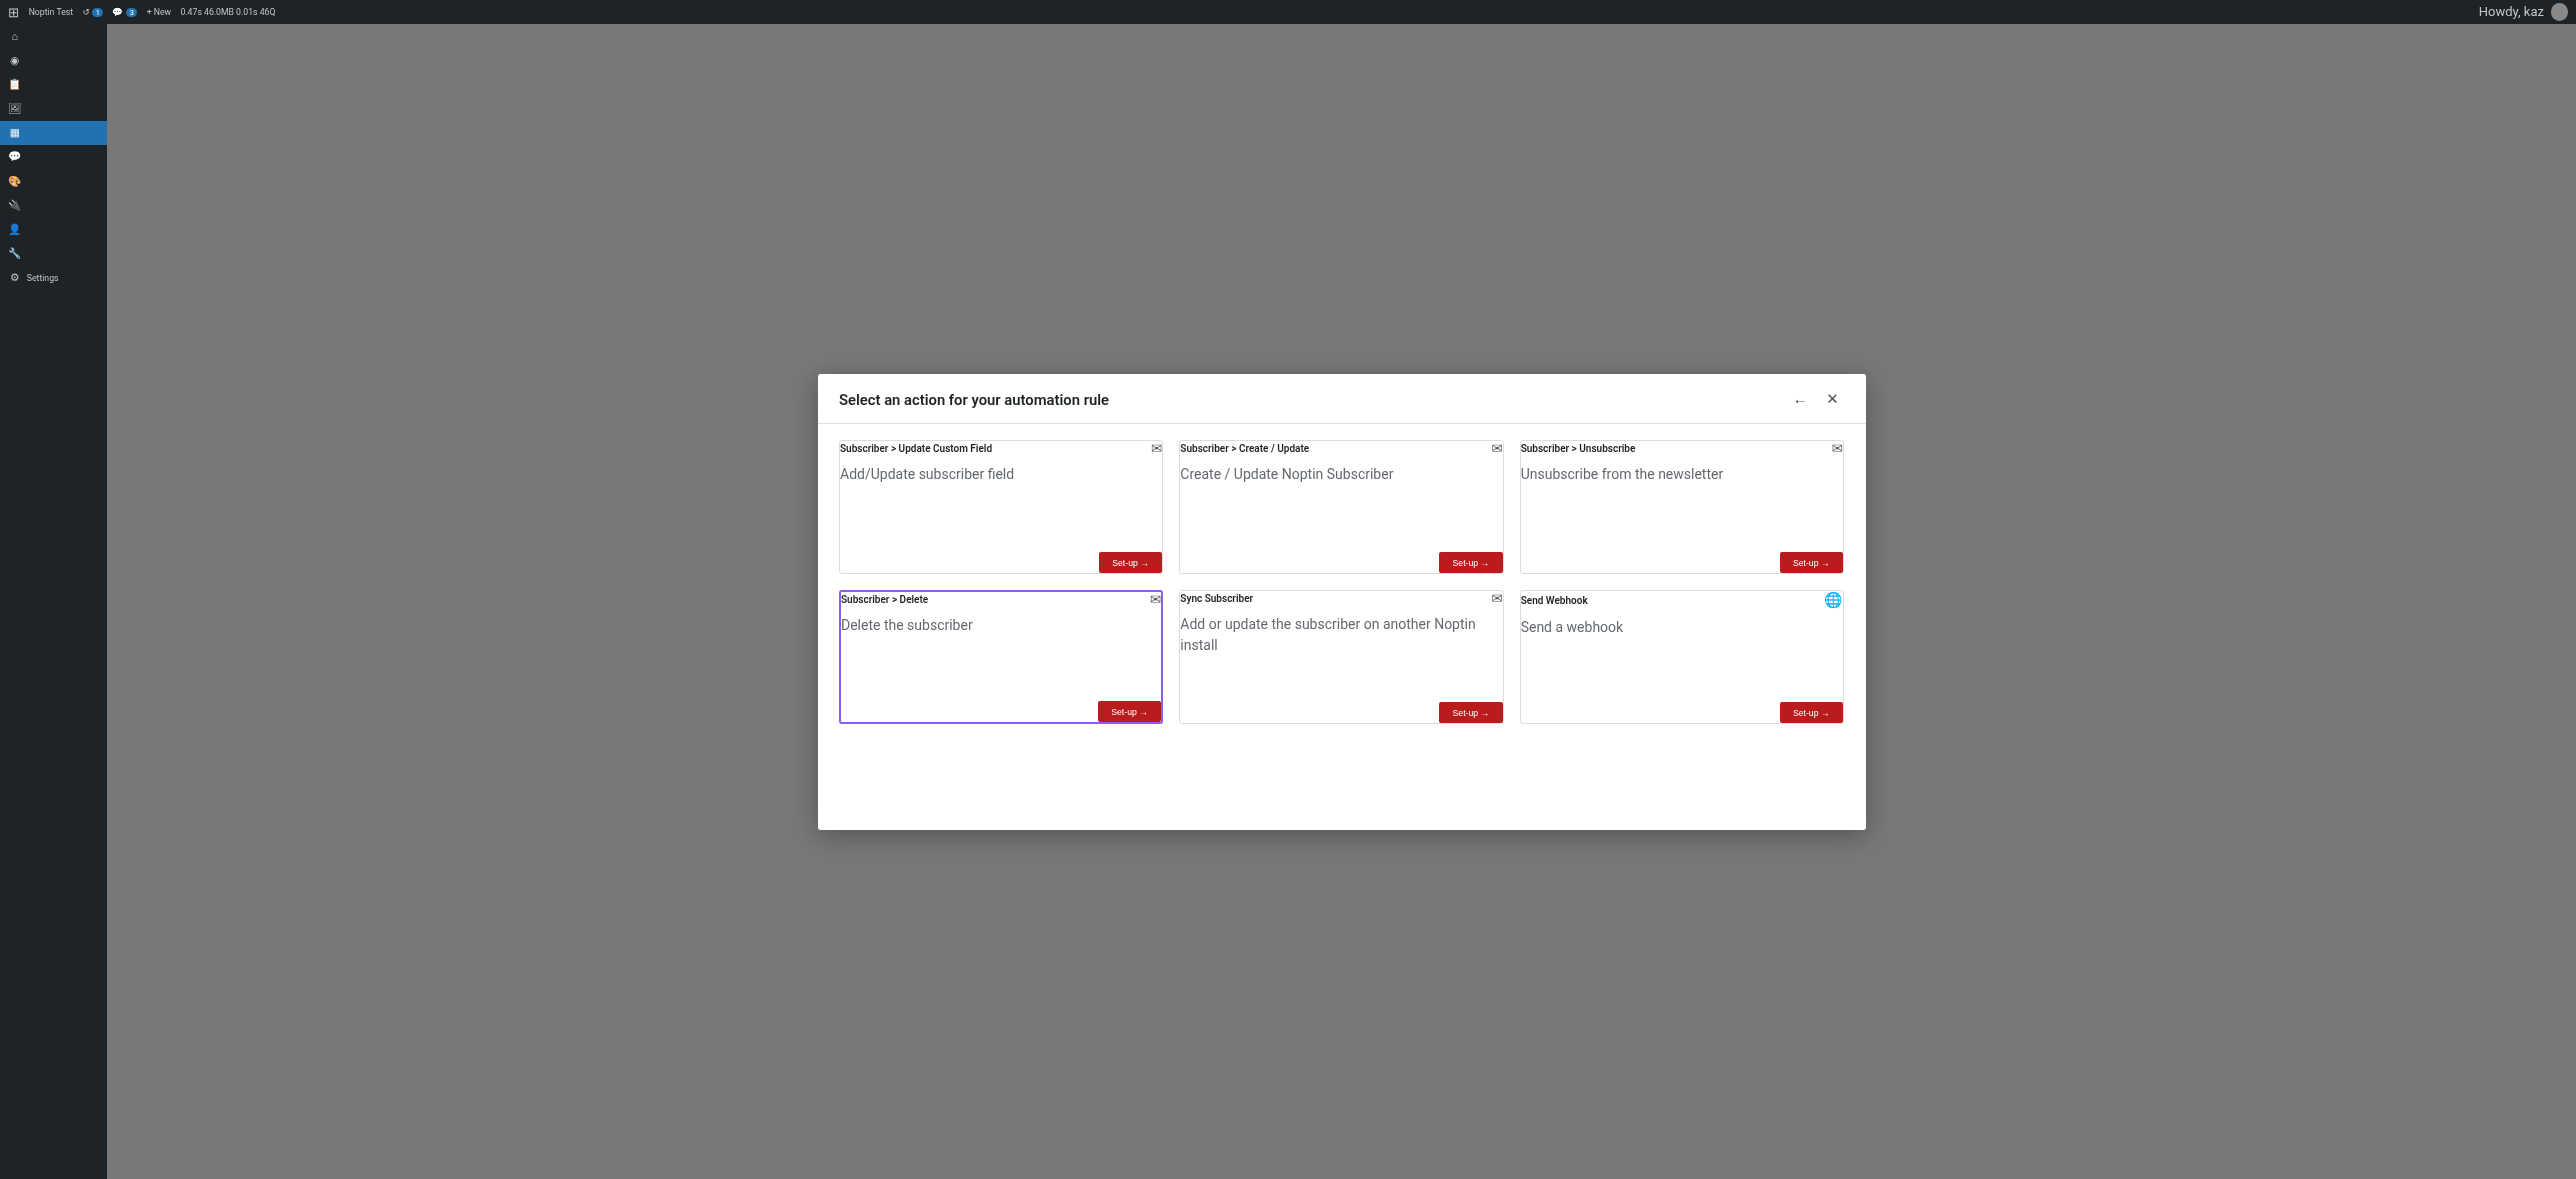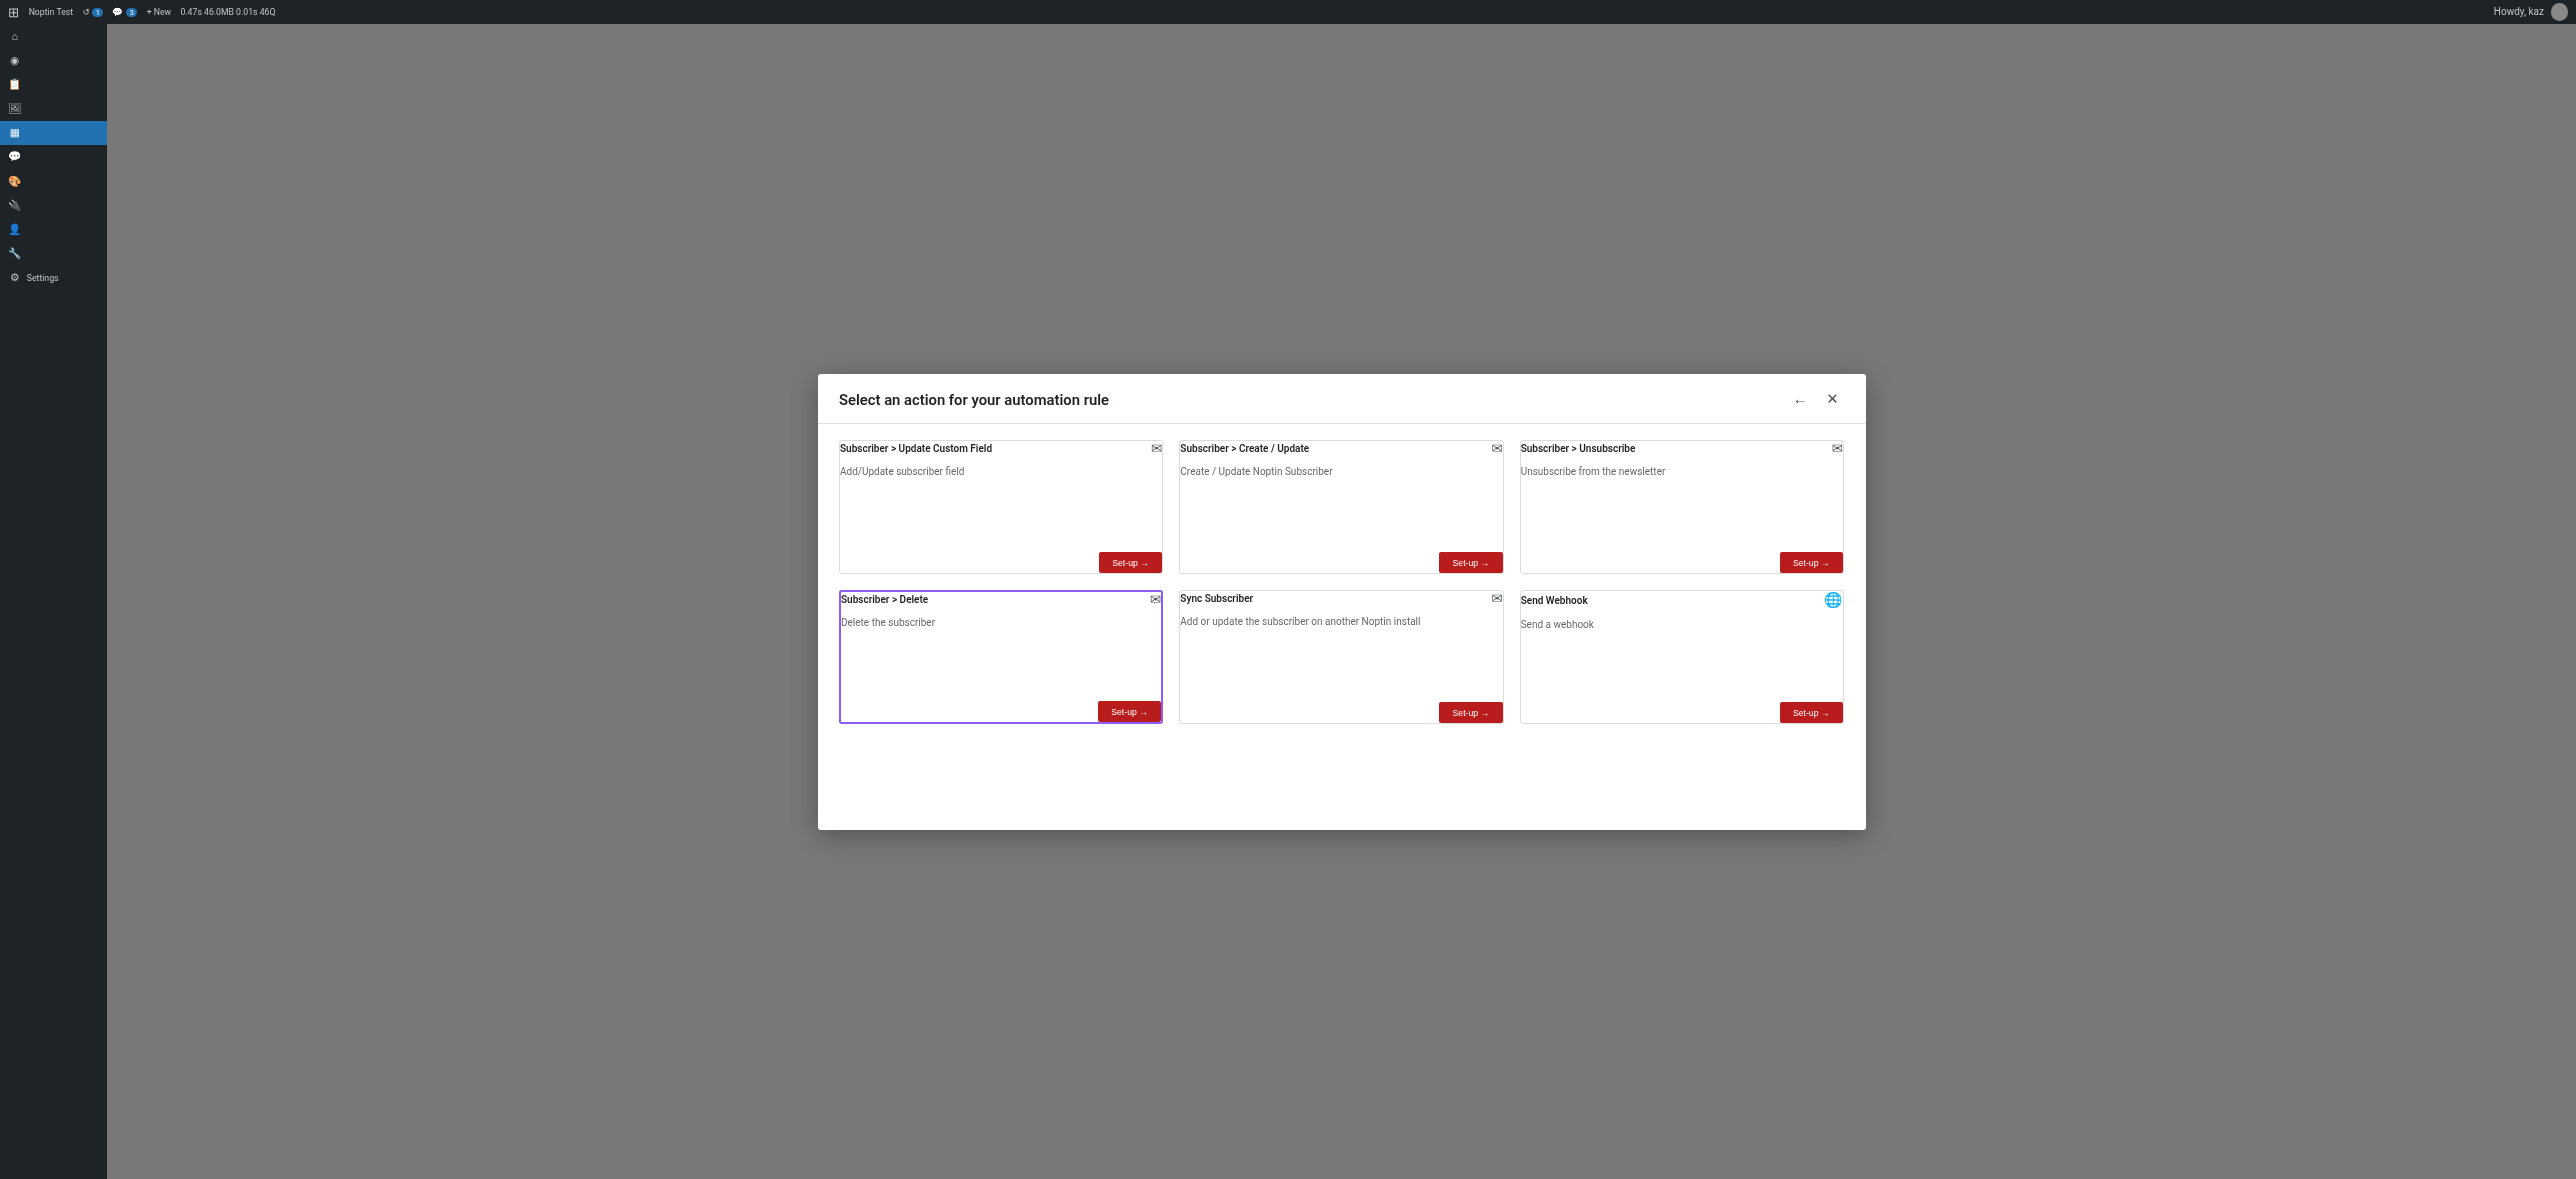--- a/index.html
+++ b/index.html
@@ -25,21 +25,21 @@
       top: 0;
       left: 0;
       right: 0;
       z-index: 9999;
     }
     .admin-bar-left { display: flex; align-items: center; gap: 9.4px; flex: 1; }
     .admin-bar-right { display: flex; align-items: center; gap: 6.7px; }
     .admin-bar .wp-logo { font-size: 13.4px; color: #c3c4c7; }
     .admin-bar .bar-item { color: #c3c4c7; font-size: 8.7px; display: flex; align-items: center; gap: 2.7px; }
     .admin-bar .bar-badge { background: #2271b1; color: #fff; border-radius: 6.7px; padding: 0 3.4px; font-size: 7.4px; }
-    .howdy { color: #c3c4c7; font-size: 10px; }
+    .howdy { color: #c3c4c7; font-size: 13px; }
     .avatar-placeholder { width: 17.4px; height: 17.4px; border-radius: 50%; background: #888; }
 
     
     .sidebar {
       position: fixed;
       top: 24px;
       left: 0;
       bottom: 0;
       width: 107px;
       background: #1d2327;
@@ -180,21 +180,21 @@
       font-size: 10px;
       font-weight: 600;
       color: #1d2327;
     }
     .card-icon {
       font-size: 13.4px;
       color: #50575e;
     }
     .card-icon.globe { color: #2ea44f; font-size: 14.8px; }
     .card-description {
-      font-size: 10px;
+      font-size: 14px;
       color: #646970;
       flex: 1;
       line-height: 1.5;
     }
     .card-footer {
       display: flex;
       justify-content: flex-end;
     }
     .setup-btn {
       background: #b91c1c;

